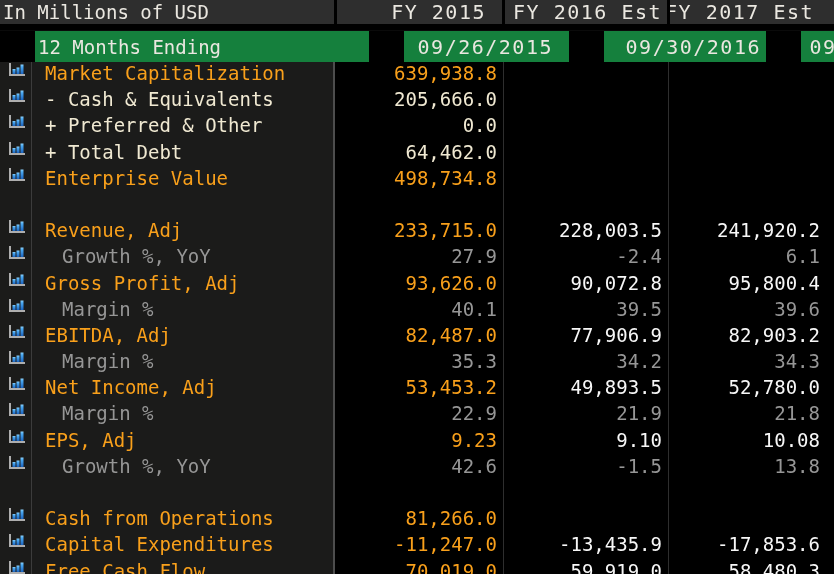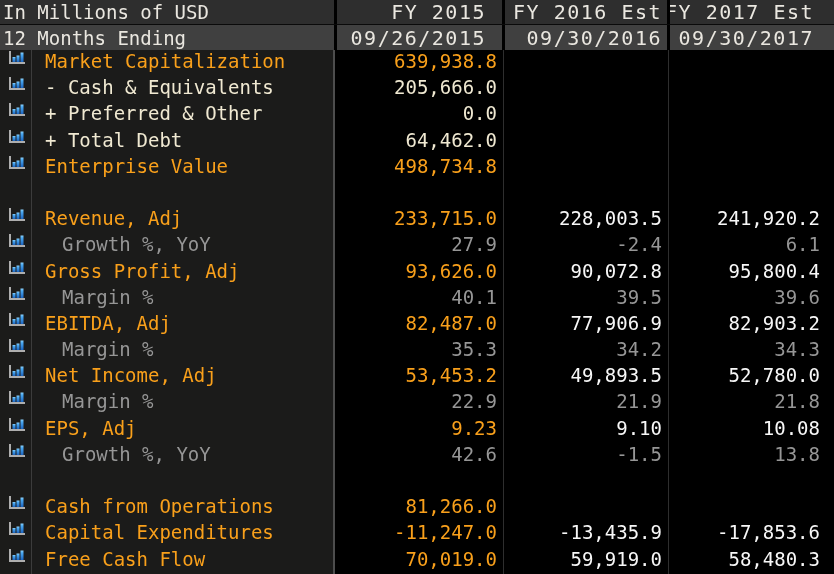--- a/index.html
+++ b/index.html
@@ -2,27 +2,27 @@
 <html><head>
 <meta charset="utf-8">
 <style>
   html,body{margin:0;padding:0;background:#000;}
   .app{
     width:834px;height:574px;position:relative;overflow:hidden;background:#000;
     font-family:"DejaVu Sans Mono",monospace;
     -webkit-font-smoothing:antialiased;
   }
   
-  .hdr-row{display:flex;height:25px;background:#000;}
+  .hdr-row{display:flex;height:31px;background:#000;}
   .hcell{
     background:#2e2e2e;color:#eae7e0;font-size:20px;letter-spacing:1.5px;
     display:flex;align-items:center;justify-content:flex-end;
     box-sizing:border-box;white-space:pre;overflow:hidden;
   }
-  .hdr-row.second .hcell{background:#404040;}
+  .hdr-row.second .hcell{background:#15803d;margin-left:35px;}
   .hcell.left{width:334px;flex:0 0 334px;justify-content:flex-start;padding-left:3px;font-size:19px;letter-spacing:0;}
   .hcell.v1{width:165px;flex:0 0 165px;margin-left:3px;padding-right:16px;}
   .hcell.v2{width:162px;flex:0 0 162px;margin-left:3px;padding-right:5px;}
   .hcell.v3{width:164px;flex:0 0 164px;margin-left:3px;padding-right:20px;text-align:right;}
   .hdr-row.first{border-bottom:1px solid #0a0a0a;box-sizing:border-box;}
   .hdr-row.first .hcell{height:24px;}
   
   .body-area{
     position:relative;height:524px;
     background:linear-gradient(90deg,#1b1b1a 0,#1b1b1a 335px,#000 335px,#000 100%);

